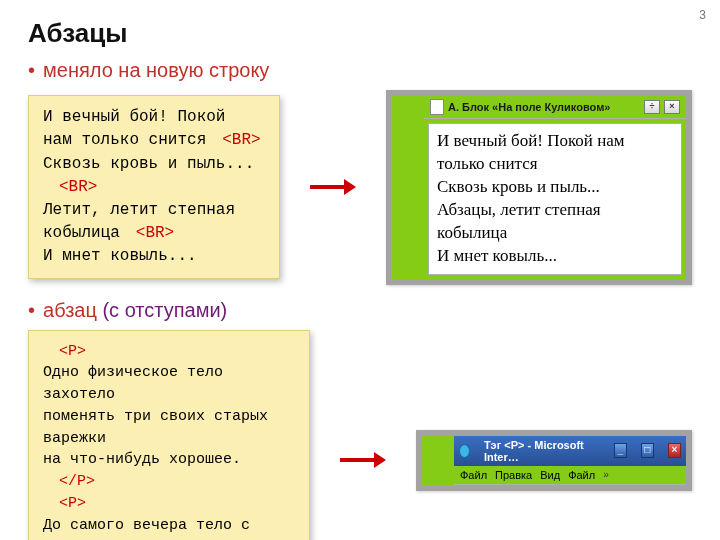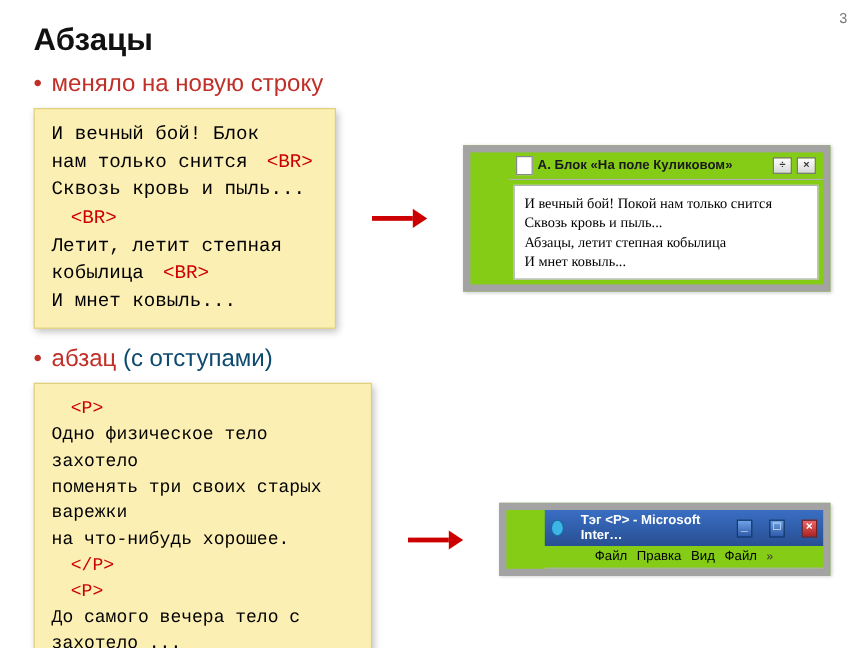--- a/index.html
+++ b/index.html
@@ -32,21 +32,21 @@
     gap: 8px;
     margin: 6px 0 8px 0;
     font-size: 20px;
   }
   .dot {
     color: #c03028;
     font-size: 20px;
     line-height: 1;
   }
   .redtext { color: #c03028; }
-  .blacktext { color: #0c4a6e; }
+  .blacktext { color: #701a75; }
   .section {
     display: flex;
     align-items: center;
     gap: 30px;
     margin-bottom: 14px;
   }
   .codebox {
     background: #fbefb3;
     border: 1px solid #e0d07c;
     box-shadow: 2px 3px 6px rgba(0,0,0,0.25);
@@ -115,21 +115,21 @@
     line-height: 10px;
     text-align: center;
     color: #333;
   }
   .miniwin .content {
     background: #fff;
     border: 1px solid #b0b0b0;
     margin: 4px;
     padding: 6px 8px;
     font-family: "Times New Roman", serif;
-    font-size: 12px;
+    font-size: 17px;
     line-height: 1.35;
   }
   .miniwin.win1 { width: 262px; }
   .miniwin.win2 { width: 232px; }
   .miniwin.ie .mainbar {
     background: linear-gradient(#3a6ec3,#284f93);
     color: #fff;
     font-size: 11px;
     font-weight: 700;
     display: flex; align-items: center; gap: 14px;
@@ -150,42 +150,41 @@
     font-size: 10px; line-height: 11px; text-align: center;
   }
   .miniwin.ie .mainbar .winbtn.close { background: linear-gradient(#e66,#a22); border-color: #722; }
   .miniwin.ie .menubar {
     display: flex; gap: 8px;
     font-size: 11px;
     padding: 3px 6px;
     color: #000;
     border-bottom: 1px solid #b0b0b0;
     align-items: center;
-    justify-content: center;
   }
   .miniwin.ie .menubar .chev {
     font-size: 10px; color: #333;
   }
   .miniwin.ie .content p { margin: 0 0 8px 0; }
   .miniwin.ie .content { font-family: "Times New Roman", serif; }
 </style>
 </head>
 <body>
 
 <div class="pagenum">3</div>
 
 <h1>Абзацы</h1>
 
 <div class="bullet-row">
   <span class="dot">•</span>
   <span class="redtext">меняло на новую строку</span>
 </div>
 
 <div class="section">
-  <div class="codebox"><span>И вечный бой! Блок</span>
+  <div class="codebox"><span>И вечный бой! Покой</span>
 <span>нам только снится</span><span class="tag-red">&lt;BR&gt;</span>
 <span>Сквозь кровь и пыль...</span><span class="tag-red">&lt;BR&gt;</span>
 <span>Летит, летит степная</span>
 <span>кобылица</span><span class="tag-red">&lt;BR&gt;</span>
 <span>И мнет ковыль...</span></div>
 
   <div class="arrow"></div>
 
   <div class="miniwin win1">
     <div class="titlebar">

